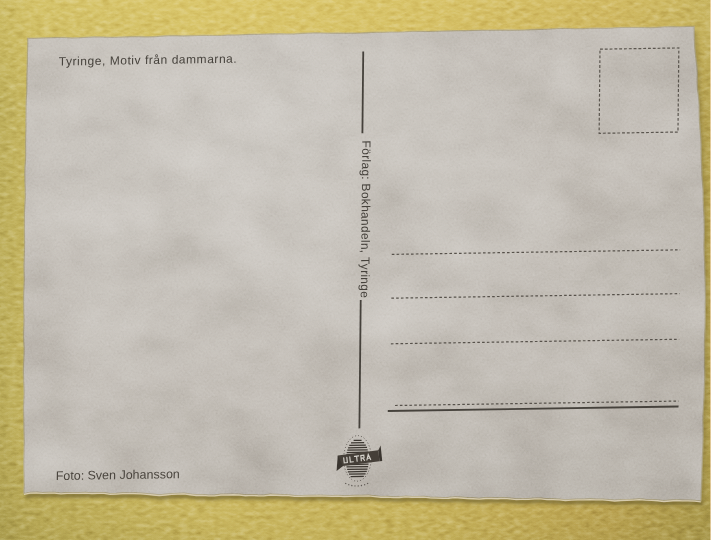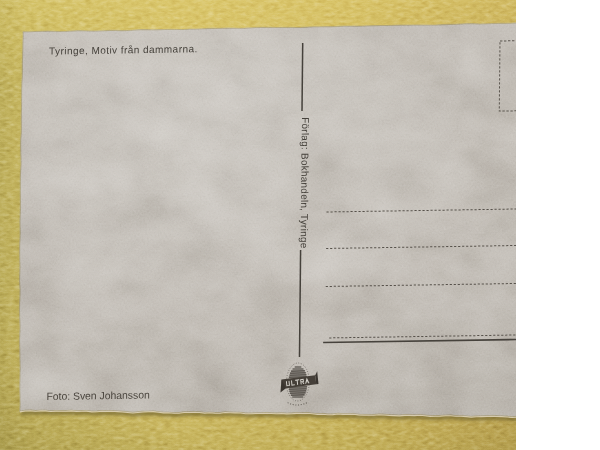--- a/index.html
+++ b/index.html
@@ -1,16 +1,16 @@
 <!DOCTYPE html>
 <html><head>
 <meta charset="utf-8">
 <style>
 html,body{margin:0;padding:0;}
-#scene{position:relative;width:516px;height:450px;overflow:hidden;background:#fdba74;}
+#scene{position:relative;width:592px;height:450px;overflow:hidden;background:#fdba74;}
 svg{display:block;}
 text{font-family:"Liberation Sans",sans-serif;}
 </style>
 </head>
 <body>
 <div id="scene">
 <svg width="600" height="450" viewBox="0 0 600 450">
 <defs>
 <filter id="papertex" x="0%" y="0%" width="100%" height="100%">
   <feTurbulence type="fractalNoise" baseFrequency="0.14 0.3" numOctaves="3" seed="7" stitchTiles="stitch" result="n"></feTurbulence>

